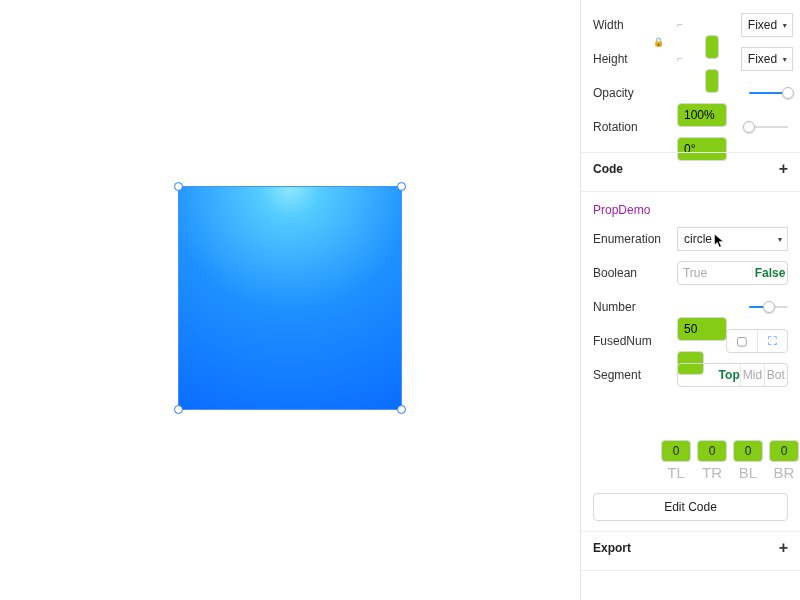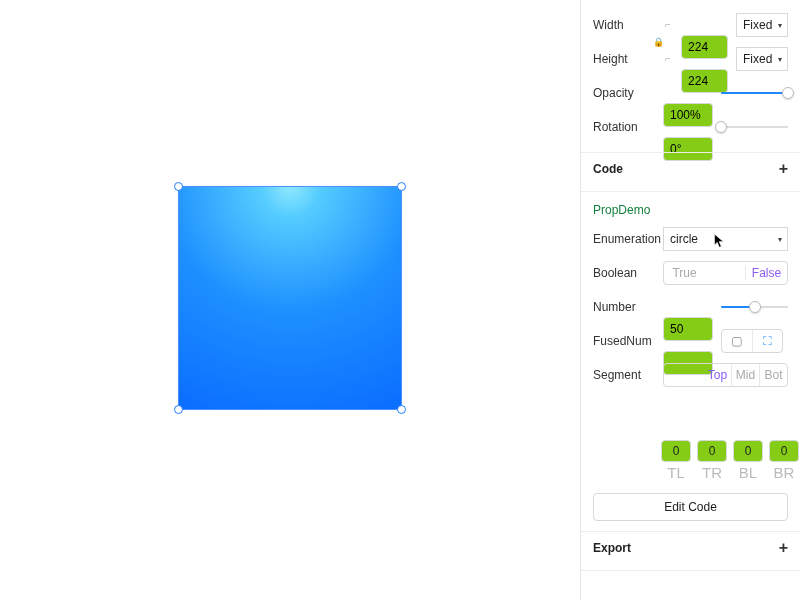--- a/index.html
+++ b/index.html
@@ -19,23 +19,23 @@
   .h-tr { right: -5px; top: -5px; }
   .h-bl { left: -5px; bottom: -5px; }
   .h-br { right: -5px; bottom: -5px; }
 
   .panel {
     width: 220px; border-left: 1px solid #e5e5e5; background: #fff;
     display: flex; flex-direction: column; font-size: 12px;
   }
   .section { padding: 8px 12px 2px 12px; }
   .divider { border-top: 1px solid #ececec; margin-top: 6px; }
-  .row { display: flex; align-items: center; height: 34px; gap: 8px; }
+  .row { display: flex; align-items: center; height: 34px; gap: 22px; }
   .label { width: 62px; flex: none; color: #333; }
-  .sublabel { font-weight: 400; color: #15803d; text-align: center; }
+  .sublabel { font-weight: 400; color: #a21caf; text-align: center; }
 
   .input {
     border: 1px solid #d8d8d8; border-radius: 4px; height: 24px;
     padding: 8px 6px; font-size: 12px; background: #84cc16; display: flex; align-items: center;
     color: #222;
     margin-top: 44px;
   }
   .input.focused { border-color: #1e88ff; box-shadow: 0 0 0 1px #1e88ff; }
   .input-w { width: 50px; }
   .input input { border: none; outline: none; width: 100%; font-size: 12px; background: transparent; }
@@ -50,21 +50,21 @@
   .dim-glyph { width: 11px; display:flex; flex-direction:column; align-items:center; gap:1px; color:#bbb; font-size:10px; }
   .dim-glyph span { line-height: 8px; }
   .lock { color:#bbb; font-size:9px; margin-left:-6px; }
 
   .section-head { display:flex; align-items:center; justify-content:space-between; height: 32px; font-weight:600; padding: 0 12px; }
   .plus { font-size:16px; color:#333; line-height:1; cursor:default; }
 
   .toggle-group { display:flex; border:1px solid #d8d8d8; border-radius:4px; overflow:hidden; height:24px; }
   .toggle-group .opt { flex:1; display:flex; align-items:center; justify-content:center; font-size:12px; color:#aaa; border-left:1px solid #e8e8e8; }
   .toggle-group .opt:first-child { border-left:none; }
-  .toggle-group .opt.active { color:#8b5cf6; font-weight:400;margin-left:40px; }
+  .toggle-group .opt.active { color:#15803d; font-weight:700;margin-left:40px; }
 
   .slider-wrap { flex:1; display:flex; align-items:center; }
   .slider { position:relative; flex:1; height: 2px; background:#dcdcdc; border-radius:2px; }
   .slider .fill { position:absolute; left:0; top:0; bottom:0; background:#1e88ff; border-radius:2px; }
   .slider .thumb { position:absolute; top:50%; width:12px; height:12px; background:#fff; border:1px solid #bbb; border-radius:50%; transform:translate(-50%,-50%); box-shadow:0 1px 2px rgba(0,0,0,.15); }
 
   .cursor { position:absolute; width:14px; height:18px; pointer-events:none; }
 
   .corner-row { display:flex; gap:6px; margin-left:68px; margin-top:4px; }
   .corner { display:flex; flex-direction:column; align-items:center; width:30px; }

